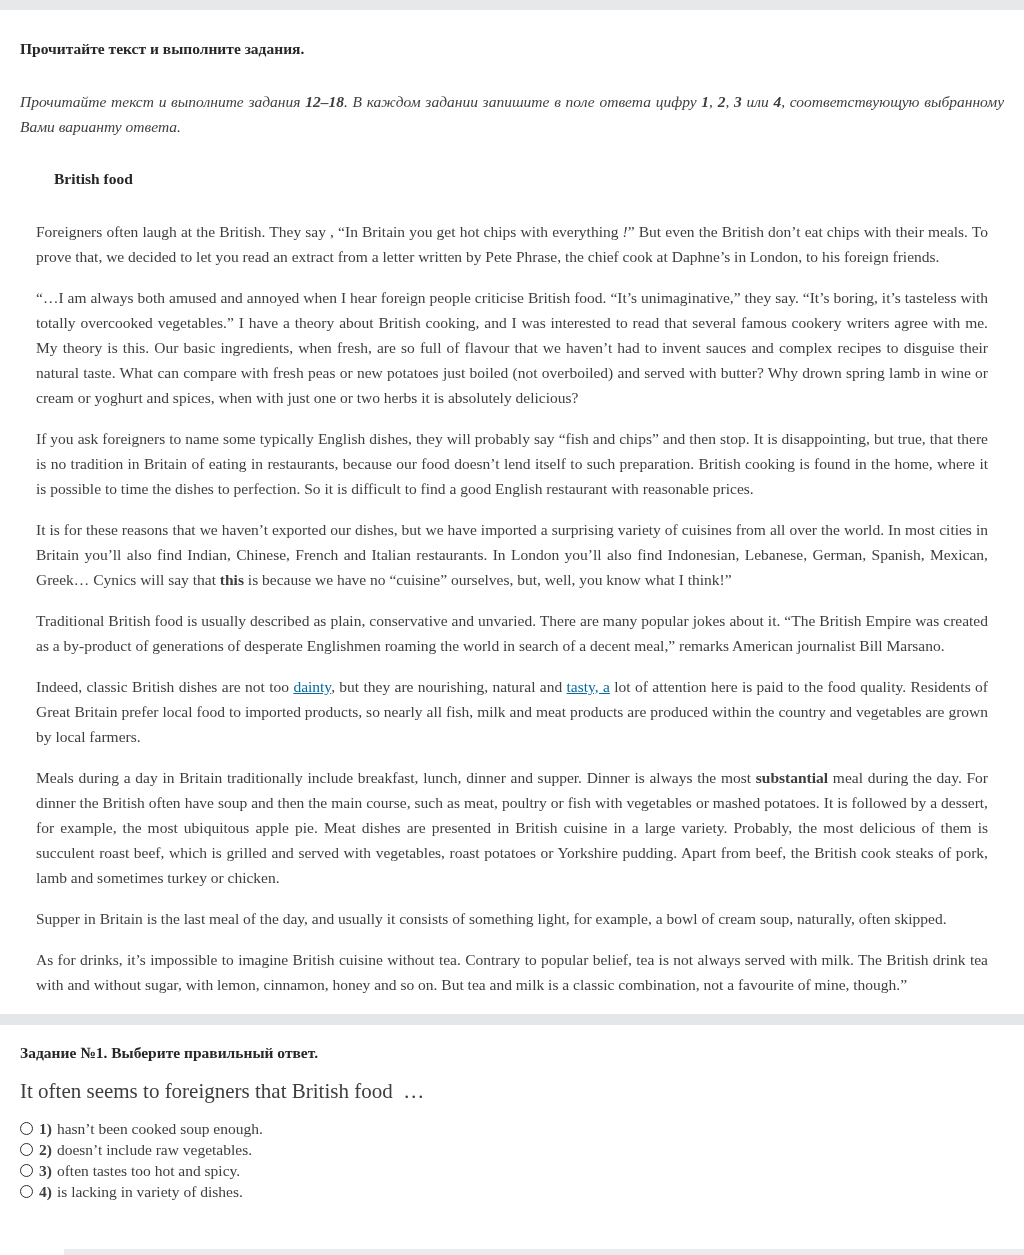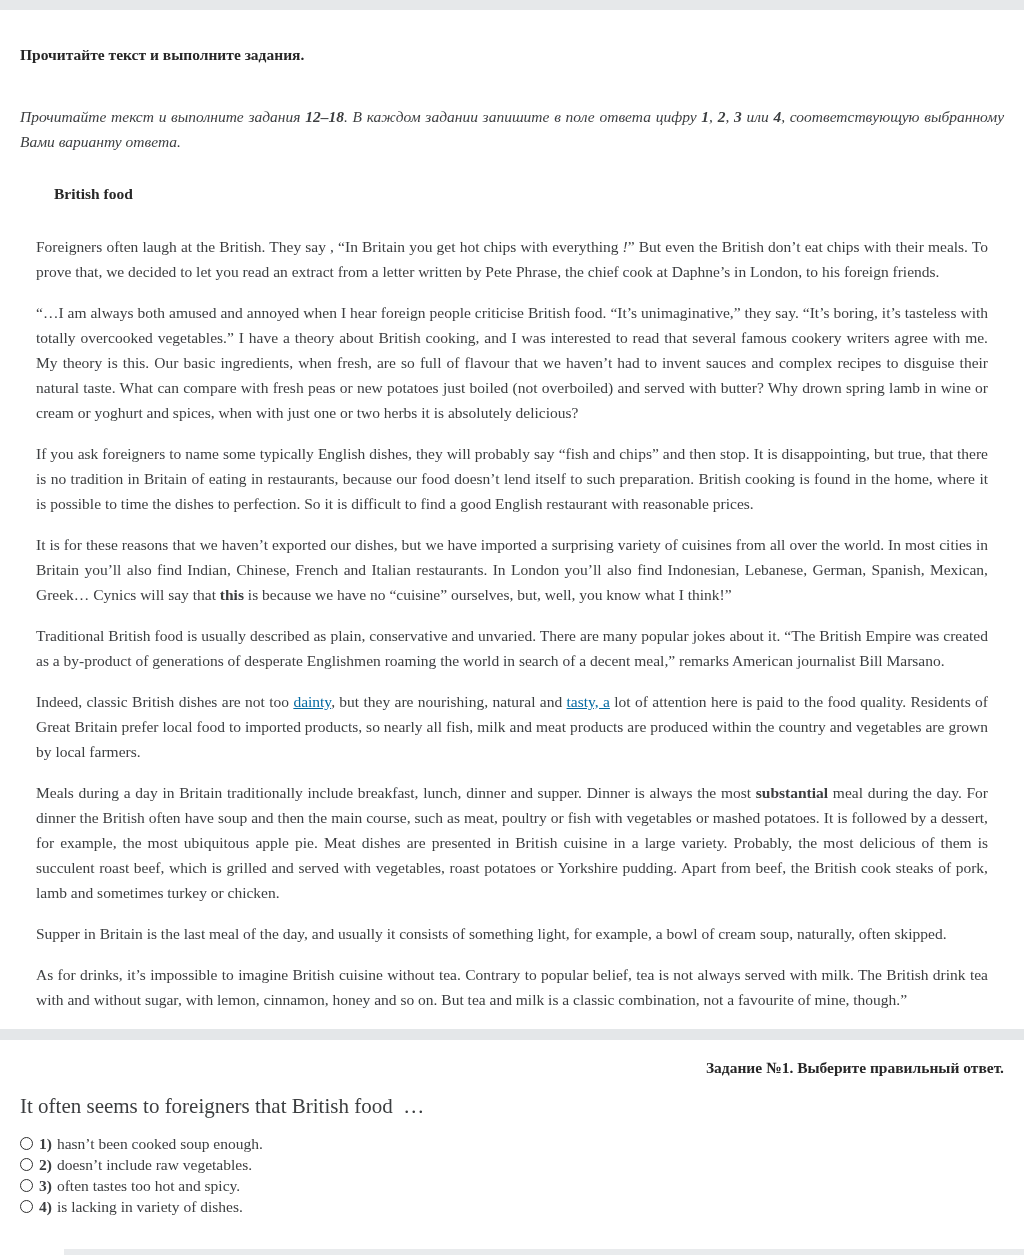--- a/index.html
+++ b/index.html
@@ -20,30 +20,30 @@
   }
   .bottom-bar {
     position: absolute;
     bottom: 0; left: 64px; right: 0;
     height: 6px;
     background: #e9ebed;
   }
   .content {
     position: absolute;
     top: 10px; left: 0; right: 0;
-    padding: 16px 20px;
+    padding: 10px 20px;
   }
   .instruction-heading {
     margin-top: 20px;
     font-size: 15.5px;
     font-weight: bold;
     color: #272727;
   }
   .intro-p {
-    margin-top: 40px;
+    margin-top: 31px;
     font-size: 15.5px;
     line-height: 25px;
     text-align: justify;
     color: #3c3e40;
   }
   .text-title {
     margin-top: 31px;
     font-size: 15.5px;
     font-weight: bold;
     color: #272727;
@@ -65,21 +65,20 @@
   .divider {
     margin: 17px -20px 0 -20px;
     height: 11px;
     background: #e4e7e9;
   }
   .task-title {
     margin-top: 19px;
     font-size: 15.5px;
     font-weight: bold;
     color: #272727;
-    text-align: right;
   }
   .question {
     margin-top: 17px;
     font-size: 21px;
     white-space: pre-wrap;
   }
   .options {
     margin-top: 14px;
   }
   .option-row {

